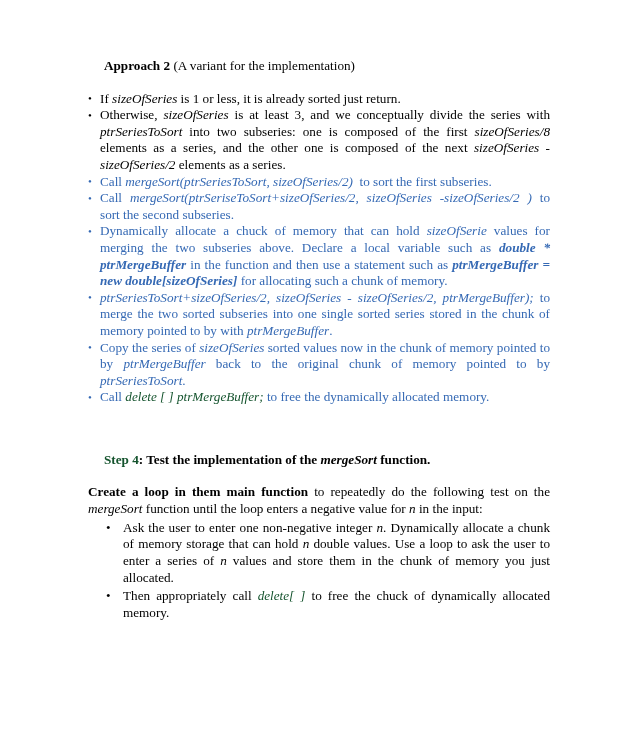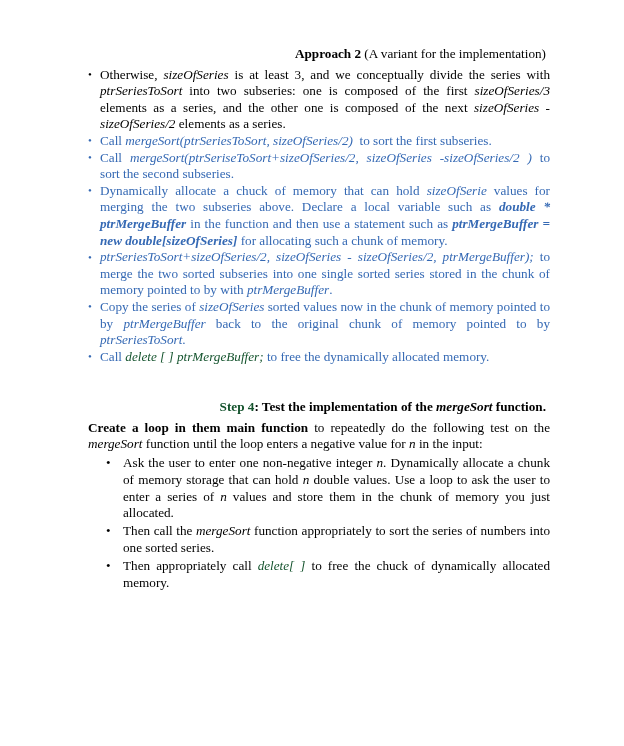--- a/index.html
+++ b/index.html
@@ -31,22 +31,22 @@
   
   .para {
     font-size: 13.2px;
     line-height: 16.6px;
     text-align: justify;
     margin: 0;
   }
   .heading {
     font-size: 13.2px;
     line-height: 16.6px;
-    margin: 4px;
-    text-align: right;
+    margin: 16px;
+    text-align: left;
   }
   b, .b { font-weight: bold; }
   i, .i { font-style: italic; }
   .bi { font-weight: bold; font-style: italic; }
   .blue { color: #3569b4; }
   .red  { color: #14532d; }
 
   
   ul.tight {
     list-style: none;
@@ -111,23 +111,24 @@
 </head>
 <body>
 
 <div class="page">
   <div class="content">
 
     <p class="heading"><b>Approach 2</b><span> (A variant for the implementation)</span></p>
 
     <ul class="tight">
 
+      <li>If <i>sizeOfSeries</i> is 1 or less, it is already sorted just return.</li>
 
 
-      <li>Otherwise, <i>sizeOfSeries</i> is at least 3, and we conceptually divide the series with <i>ptrSeriesToSort</i> into two subseries: one is composed of the first <i>sizeOfSeries/3</i> elements as a series, and the other one is composed of the next <i>sizeOfSeries - sizeOfSeries/2</i> elements as a series.</li>
+      <li>Otherwise, <i>sizeOfSeries</i> is at least 3, and we conceptually divide the series with <i>ptrSeriesToSort</i> into two subseries: one is composed of the first <i>sizeOfSeries/8</i> elements as a series, and the other one is composed of the next <i>sizeOfSeries - sizeOfSeries/2</i> elements as a series.</li>
 
       <li class="blue">Call <i>mergeSort(ptrSeriesToSort, sizeOfSeries/2)</i>&nbsp; to sort the first subseries.</li>
 
       <li class="blue">Call <i>mergeSort(ptrSeriseToSort+sizeOfSeries/2, sizeOfSeries -sizeOfSeries/2 )</i> to sort the second subseries.</li>
 
       <li class="blue">Dynamically allocate a chuck of memory that can hold <i>sizeOfSerie</i> values for merging the two subseries above. Declare a local variable such as <span class="bi">double * ptrMergeBuffer</span> in the function and then use a statement such as <span class="bi">ptrMergeBuffer = new double[sizeOfSeries]</span> for allocating such a chunk of memory.</li>
 
       <li class="blue"><i>ptrSeriesToSort+sizeOfSeries/2, sizeOfSeries - sizeOfSeries/2, ptrMergeBuffer);</i> to merge  the two sorted subseries into one single sorted series stored in the chunk of memory pointed to by with <i>ptrMergeBuffer</i>.</li>
 
       <li class="blue">Copy the series of <i>sizeOfSeries</i> sorted values now in the chunk of memory pointed to by <i>ptrMergeBuffer</i> back to the original chunk of memory pointed to by <i>ptrSeriesToSort</i>.</li>
@@ -140,20 +141,19 @@
     <p class="heading"><b class="red">Step 4</b><b>: Test the implementation of the </b><b><i>mergeSort</i></b><b> function.</b></p>
 
     <p class="para"><b>Create a loop in them main function</b><span> to repeatedly do the following test on the </span><i>mergeSort</i><span> function until the loop enters a negative value for </span><i>n</i><span> in the input:</span></p>
 
     <div class="gap-small"></div>
 
     <ul class="roomy">
 
       <li>Ask the user to enter one non-negative integer <i>n</i>. Dynamically allocate a chunk of memory storage that can hold <i>n</i> double values. Use a loop to ask the user to enter a series of <i>n</i> values and store them in the chunk of memory you just allocated.</li>
 
-      <li>Then call the <i>mergeSort</i> function appropriately to sort the series of numbers into one sorted series.</li>
 
 
       <li>Then appropriately call <i class="red">delete[ ]</i> to free the chuck of dynamically allocated memory.</li>
     </ul>
 
   </div>
 </div>
 
 </body></html>

